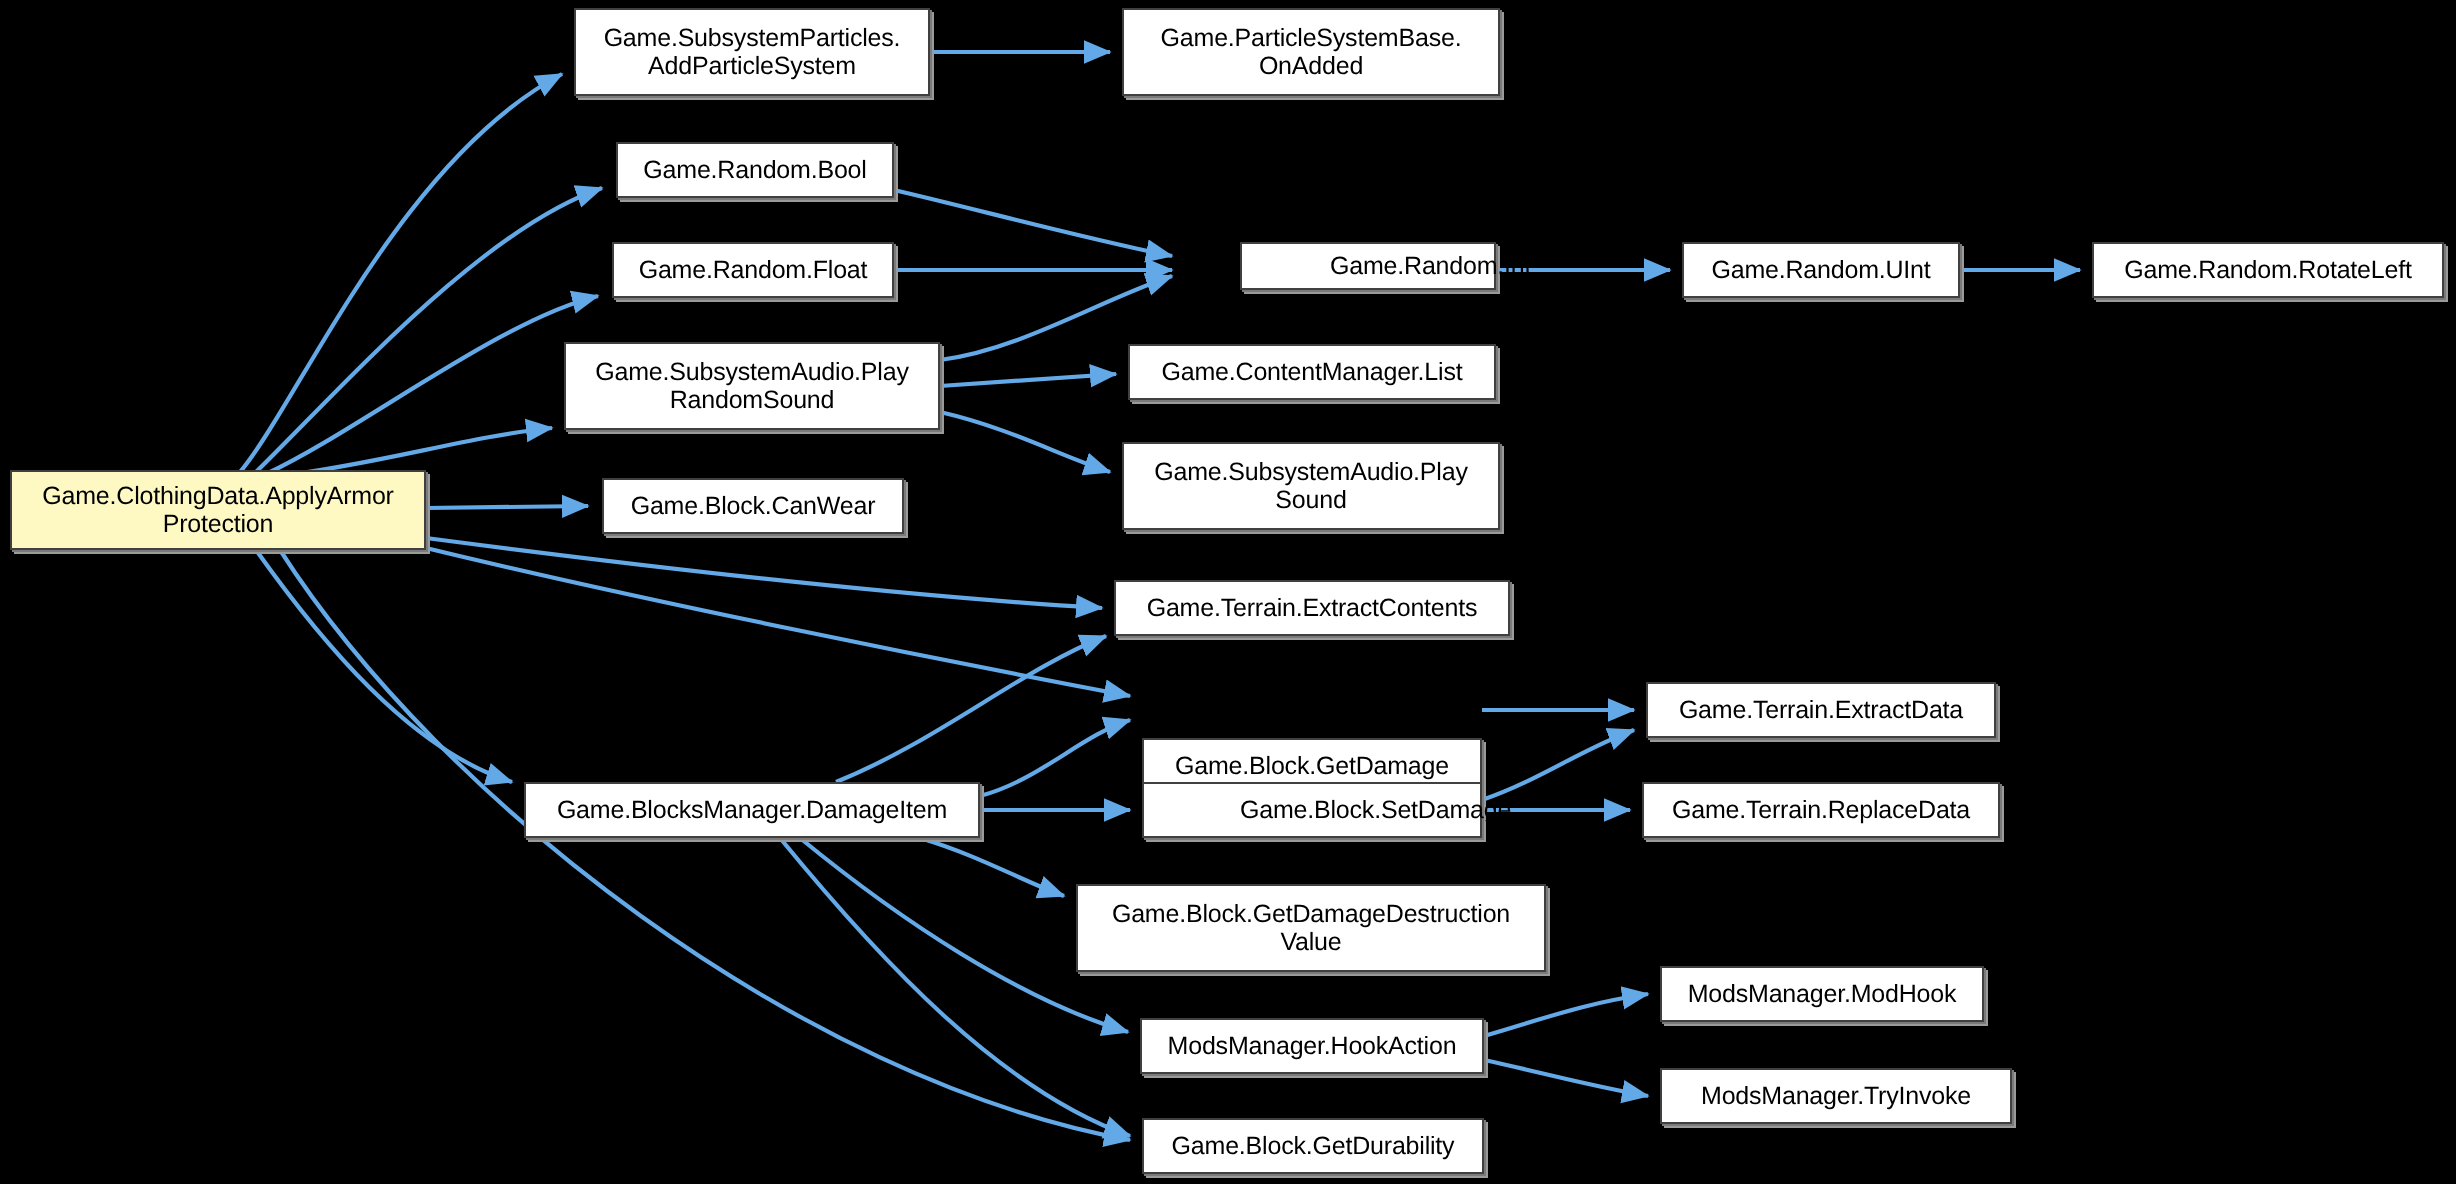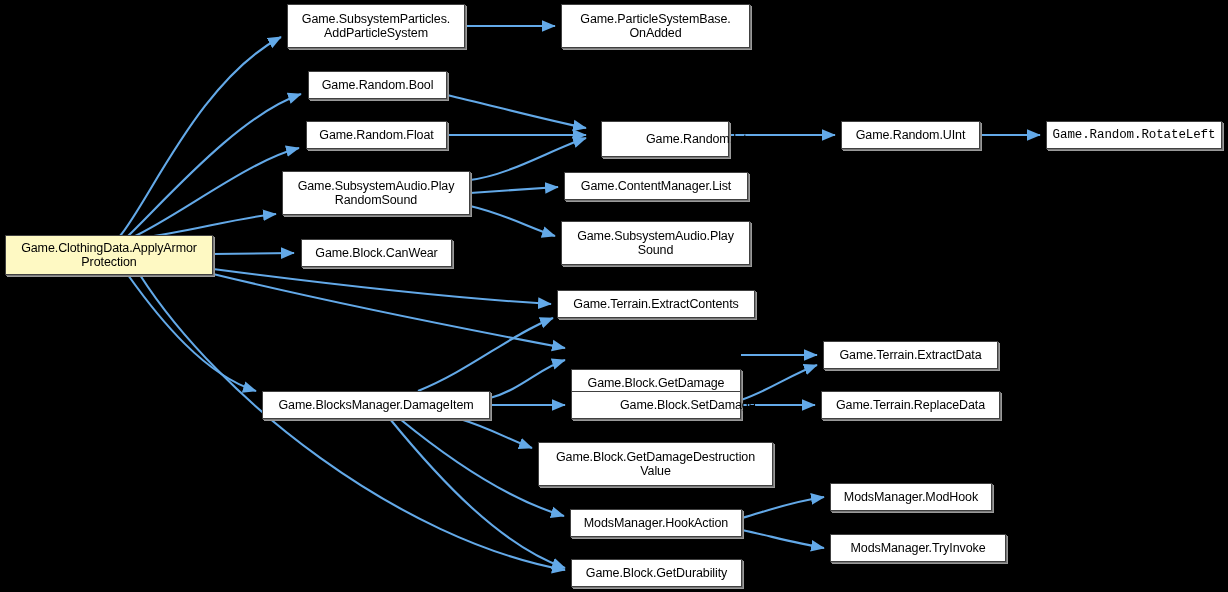--- a/index.html
+++ b/index.html
@@ -112,34 +112,34 @@
       <div class="graph-node" style="left: 306px; top: 121px; width: 141px; height: 28px;">
         <span class="node-label">Game.Random.Float</span>
       </div>
       <div class="graph-node" style="left: 282px; top: 171px; width: 188px; height: 44px;">
         <span class="node-label">Game.SubsystemAudio.Play
 RandomSound</span>
       </div>
       <div class="graph-node" style="left: 301px; top: 239px; width: 151px; height: 28px;">
         <span class="node-label">Game.Block.CanWear</span>
       </div>
-      <div class="graph-node" style="left: 601px; top: 121px; width: 128px; height: 36px; padding-left: 44px;">
+      <div class="graph-node" style="left: 620px; top: 121px; width: 128px; height: 24px; padding-left: 44px;">
         <span class="node-label">Game.Random.Int</span>
       </div>
       <div class="graph-node" style="left: 564px; top: 172px; width: 184px; height: 28px;">
         <span class="node-label">Game.ContentManager.List</span>
       </div>
       <div class="graph-node" style="left: 561px; top: 221px; width: 189px; height: 44px;">
         <span class="node-label">Game.SubsystemAudio.Play
 Sound</span>
       </div>
       <div class="graph-node" style="left: 841px; top: 121px; width: 139px; height: 28px;">
         <span class="node-label">Game.Random.UInt</span>
       </div>
-      <div class="graph-node" style="left: 1046px; top: 121px; width: 176px; height: 28px; font-family: Liberation Mono, monospace;">
+      <div class="graph-node" style="left: 1046px; top: 121px; width: 176px; height: 28px;">
         <span class="node-label">Game.Random.RotateLeft</span>
       </div>
       <div class="graph-node" style="left: 557px; top: 290px; width: 198px; height: 28px;">
         <span class="node-label">Game.Terrain.ExtractContents</span>
       </div>
       <div class="graph-node" style="left: 571px; top: 341px; width: 170px; height: 28px; margin-top: 28px;">
         <span class="node-label">Game.Block.GetDamage</span>
       </div>
       <div class="graph-node" style="left: 262px; top: 391px; width: 228px; height: 28px;">
         <span class="node-label">Game.BlocksManager.DamageItem</span>

